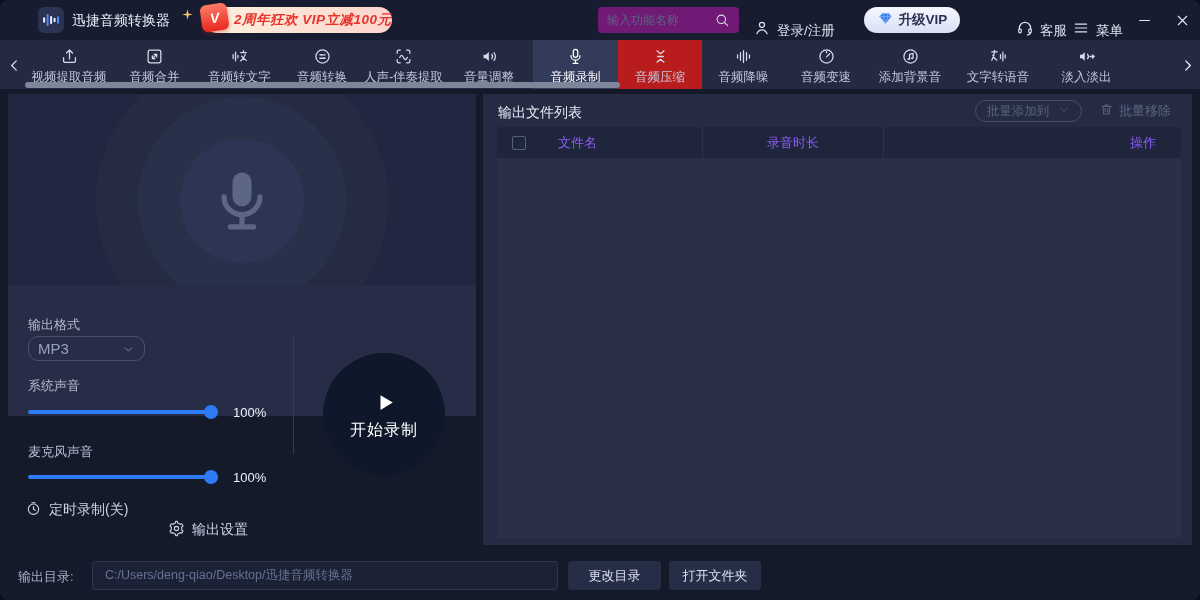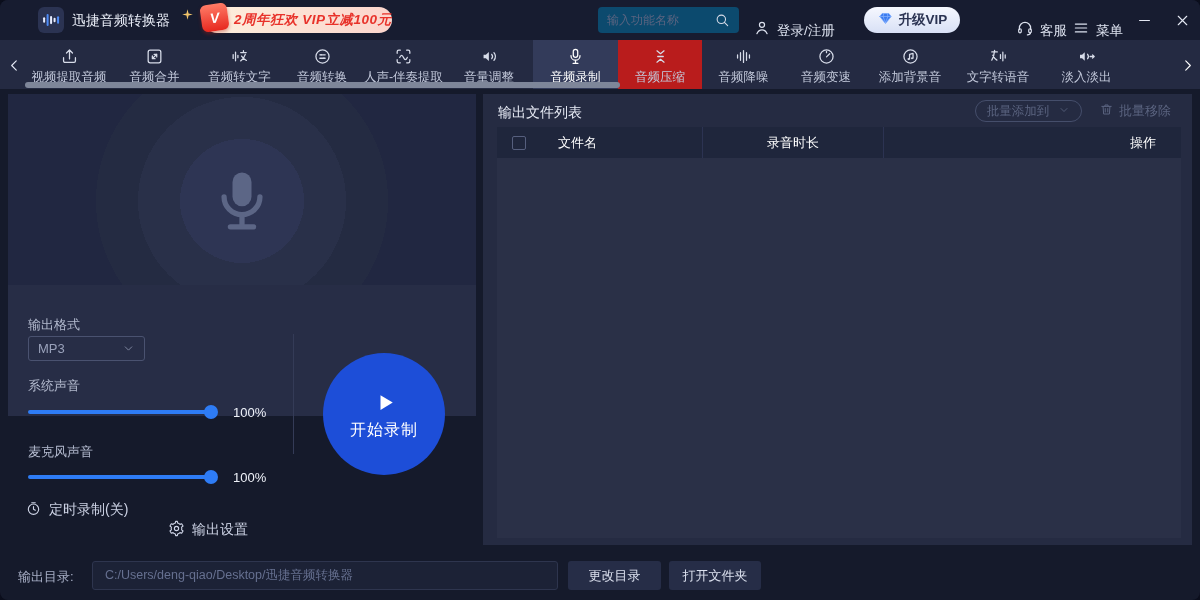--- a/index.html
+++ b/index.html
@@ -21,21 +21,21 @@
   .sparkle svg { width:15px; height:15px; }
   .promo { position:absolute; left:204px; top:7px; height:26px; width:188px; border-radius:13px;
            background:linear-gradient(90deg,#fdf0dd,#fbd5cd); display:flex; align-items:center;
            padding-left:30px; cursor:pointer; }
   .promo-badge { position:absolute; left:-3px; top:-3px; width:27px; height:27px; border-radius:6px;
                  background:linear-gradient(180deg,#ff7b66,#e7281f); transform:rotate(-8deg);
                  color:#fff; font-weight:bold; font-style:italic; font-size:14px;
                  display:flex; align-items:center; justify-content:center;
                  box-shadow:0 2px 4px rgba(180,30,20,.4); }
   .promo-text { color:#e8322a; font-weight:bold; font-style:italic; font-size:13.5px; letter-spacing:.5px; white-space:nowrap; }
-  .search { position:absolute; left:598px; top:7px; width:141px; height:26px; background:#0c4a6e; border-radius:4px;
+  .search { position:absolute; left:598px; top:7px; width:141px; height:26px; background:#701a75; border-radius:4px;
             display:flex; align-items:center; padding:0 9px; }
   .search input { flex:1; min-width:0; background:transparent; border:none; outline:none; color:#9aa2bc; font-size:12px; font-family:inherit; }
   .search input::placeholder { color:#5b6480; }
   .search-ico { width:16px; height:16px; color:#d6dbe8; flex:none; }
   .search-ico svg { width:16px; height:16px; }
   .tb-group { position:absolute; top:0; height:40px; display:flex; align-items:flex-end; gap:6px; color:#dde2ef; font-size:13.5px; cursor:pointer; white-space:nowrap; }
   .tb-group svg { width:18px; height:18px; }
   .login { left:753px; }
   .vip-btn { position:absolute; left:864px; top:7px; width:96px; height:26px; border-radius:13px;
              background:linear-gradient(180deg,#f6f8ff,#d8e0f5); display:flex; align-items:center; justify-content:center;
@@ -70,56 +70,56 @@
   .tb-scroll { position:absolute; left:25px; top:42px; width:595px; height:6px; border-radius:3px; background:#7e8699; cursor:pointer; }
 
   
   .left-panel { position:absolute; left:8px; top:94px; width:468px; height:322px; background:#272d46; }
   .mic-area { position:absolute; left:0; top:0; right:0; height:191px;
               background:radial-gradient(circle at 50% 56%, #2e3554 0 62px, #293049 62px 104px, #242b42 104px 146px, #212741 146px); }
   .mic-big { position:absolute; left:50%; top:56%; transform:translate(-50%,-50%); width:76px; height:76px; color:#5c6686; }
   .mic-big svg { width:76px; height:76px; }
   .lab { position:absolute; font-size:13px; color:#b3bace; white-space:nowrap; }
   .fmt-label { left:20px; top:222px; }
-  .fmt-select { position:absolute; left:20px; top:242px; width:117px; height:25px; border:1px solid #4a5270; border-radius:3px;
-                display:flex; align-items:center; padding:0 9px; color:#99a1ba; font-size:13px; cursor:pointer; }
+  .fmt-select { position:absolute; left:20px; top:242px; width:117px; height:25px; border:1px solid #4a5270; border-radius:10px;
+                display:flex; align-items:center; padding:0 9px; color:#99a1ba; font-size:15px; cursor:pointer; }
   .fmt-select .chev { margin-left:auto; width:13px; height:13px; color:#8a92ac; }
   .fmt-select .chev svg { width:13px; height:13px; }
   .sys-label { left:20px; top:283px; }
   .mic-label { left:20px; top:349px; }
   .slider { position:absolute; left:20px; width:188px; height:14px; cursor:pointer; }
   .slider .track { position:absolute; left:0; right:0; top:5px; height:4px; border-radius:2px; background:#2e7cf5; }
   .slider .thumb { position:absolute; right:-2px; top:0; width:14px; height:14px; border-radius:50%; background:#2e7cf5; }
   .slider1 { top:311px; }
   .slider2 { top:376px; }
   .pct { position:absolute; left:225px; font-size:13px; color:#eef1f8; }
   .pct1 { top:311px; } .pct2 { top:376px; }
   .v-divider { position:absolute; left:285px; top:240px; width:1px; height:120px; background:#343b57; }
   .record-btn { position:absolute; left:315px; top:259px; width:122px; height:122px; border-radius:50%;
-                background:#1d4ed8; display:flex; flex-direction:column; align-items:center; justify-content:center;
+                background:#0f172a; display:flex; flex-direction:column; align-items:center; justify-content:center;
                 gap:4px; cursor:pointer; }
   .record-btn .play-ico { width:28px; height:28px; }
   .record-btn .play-ico svg { width:28px; height:28px; }
   .record-btn .rec-label { color:#ffffff; font-size:16px; letter-spacing:1px; }
   .opt-item { position:absolute; top:406px; display:flex; align-items:center; gap:7px; color:#ccd2e4; font-size:14px; cursor:pointer; white-space:nowrap; }
   .opt-item svg { width:17px; height:17px; }
   .opt-timer { left:17px; }
   .opt-settings { left:160px;margin-top:20px; }
 
   .right-panel { position:absolute; left:483px; top:94px; width:709px; height:451px; background:#252b42; }
   .list-title { position:absolute; left:15px; top:10px; font-size:14px; color:#e8ecf6; white-space:nowrap; }
   .batch-add { position:absolute; left:492px; top:6px; width:107px; height:22px; border:1px solid #454e6b; border-radius:11px;
                display:flex; align-items:center; justify-content:center; gap:9px; color:#5b6480; font-size:12.5px; cursor:pointer; white-space:nowrap; }
   .batch-add svg { width:12px; height:12px; }
   .batch-remove { position:absolute; left:616px; top:8px; display:flex; align-items:flex-end; gap:5px; color:#5b6480; font-size:13px; cursor:pointer; white-space:nowrap; }
   .batch-remove svg { width:15px; height:15px; }
   .table-wrap { position:absolute; left:14px; top:33px; width:684px; bottom:7px; background:#2a3047; }
   .table-head { position:absolute; left:0; top:0; right:0; height:31px; background:#1f263c;
                 display:grid; grid-template-columns:44px 161px 182px 1fr; align-items:center;
-                color:#ffffff; font-size:13px; }
+                color:#8b5cf6; font-size:13px; }
   .th-check { display:flex; align-items:center; justify-content:center; }
   .checkbox { width:14px; height:14px; border:1.5px solid #565f7e; border-radius:2px; cursor:pointer; }
   .th-name { padding-left:17px; }
   .th-dur { text-align:center; border-left:1px solid #2c3352; border-right:1px solid #2c3352; height:31px; line-height:31px; }
   .th-op { text-align:right; padding-right:25px; }
 
   
   .footer-label { position:absolute; left:18px; top:568px; font-size:13px; color:#a7aec5; white-space:nowrap; }
   .path-input { position:absolute; left:92px; top:561px; width:466px; height:29px; background:#1c2236;
                 border:1px solid #2e354e; border-radius:3px; color:#667090; font-size:12.5px; padding:0 12px;

